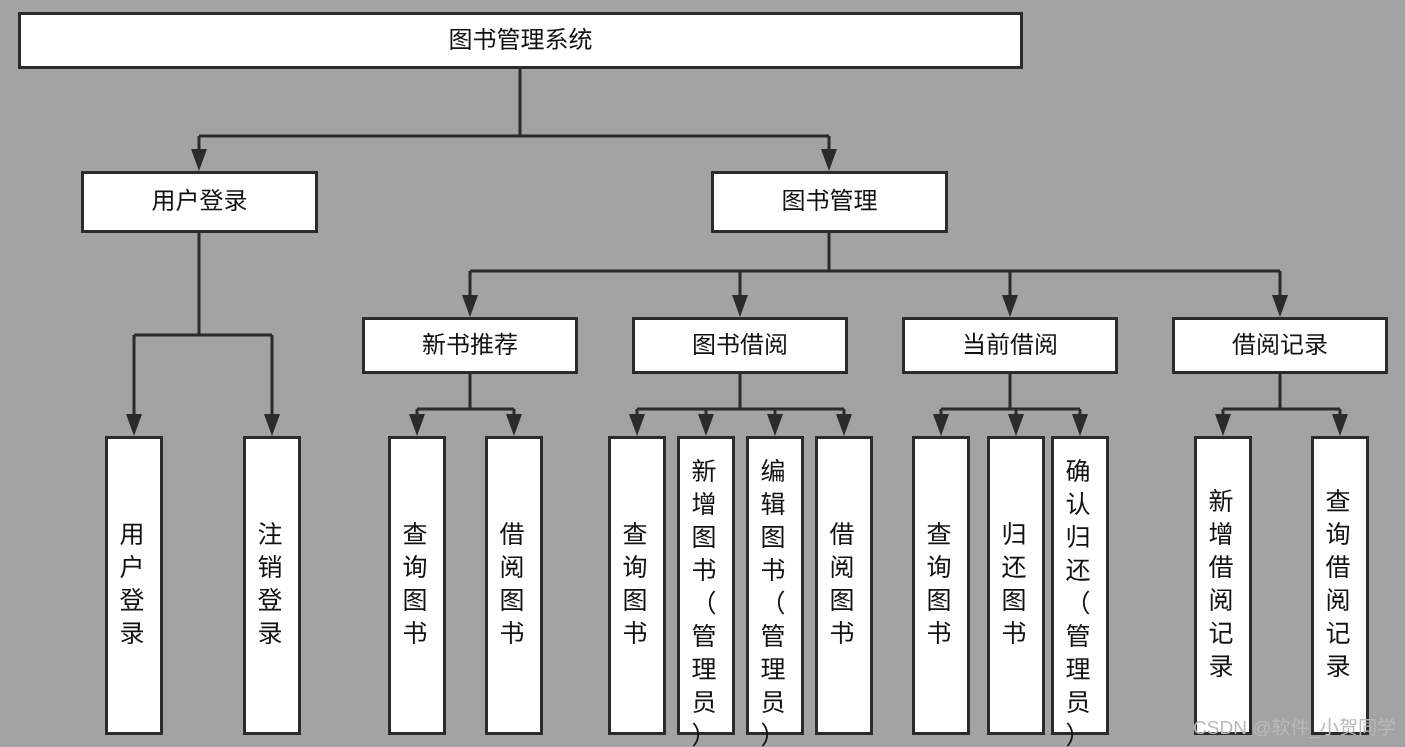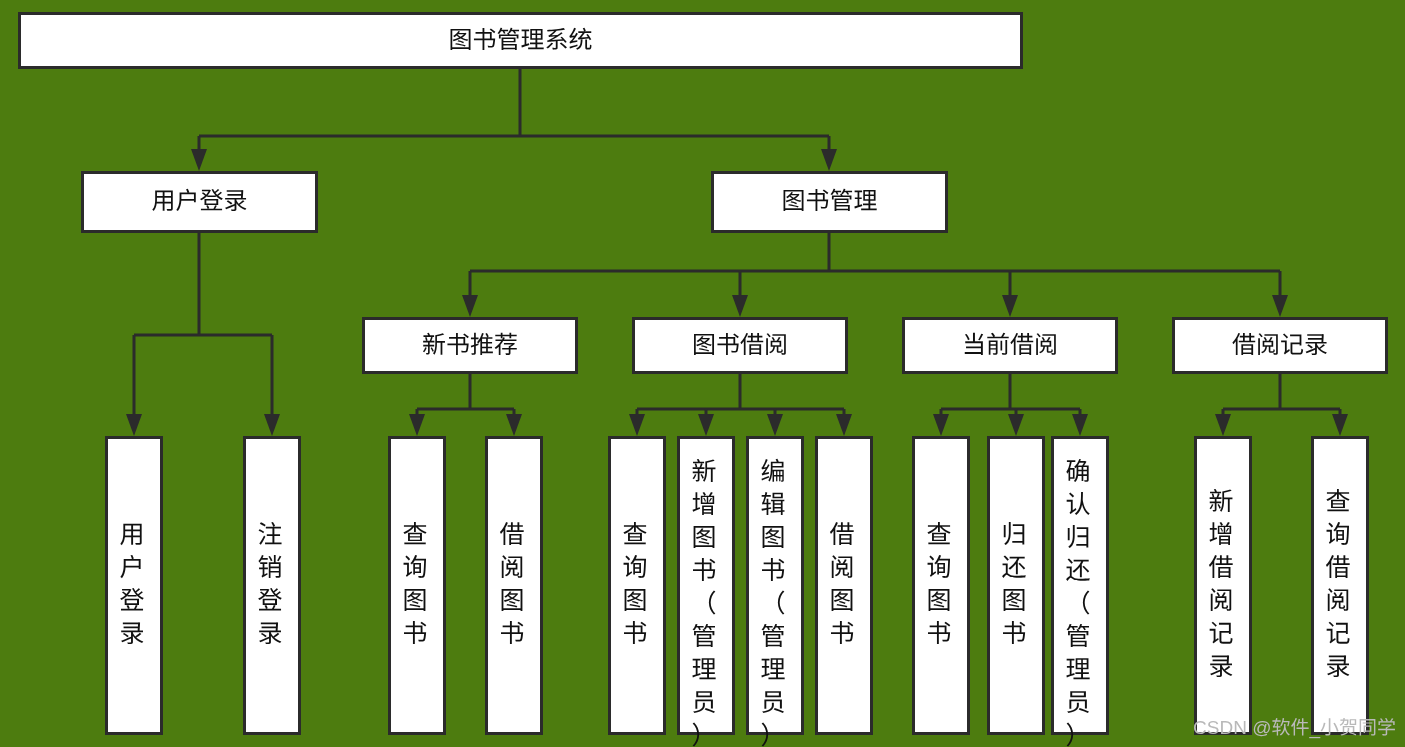--- a/index.html
+++ b/index.html
@@ -8,21 +8,21 @@
     padding: 0;
     background: #ffffff;
   }
   body {
     font-family: "Liberation Sans", "DejaVu Sans", sans-serif;
   }
   #diagram-root {
     position: relative;
     width: 1405px;
     height: 747px;
-    background: #4d7c0f;
+    background: #a3a3a3;
     overflow: hidden;
   }
   svg.diagram-canvas {
     position: absolute;
     left: 0;
     top: 0;
     width: 1405px;
     height: 747px;
     display: block;
   }

